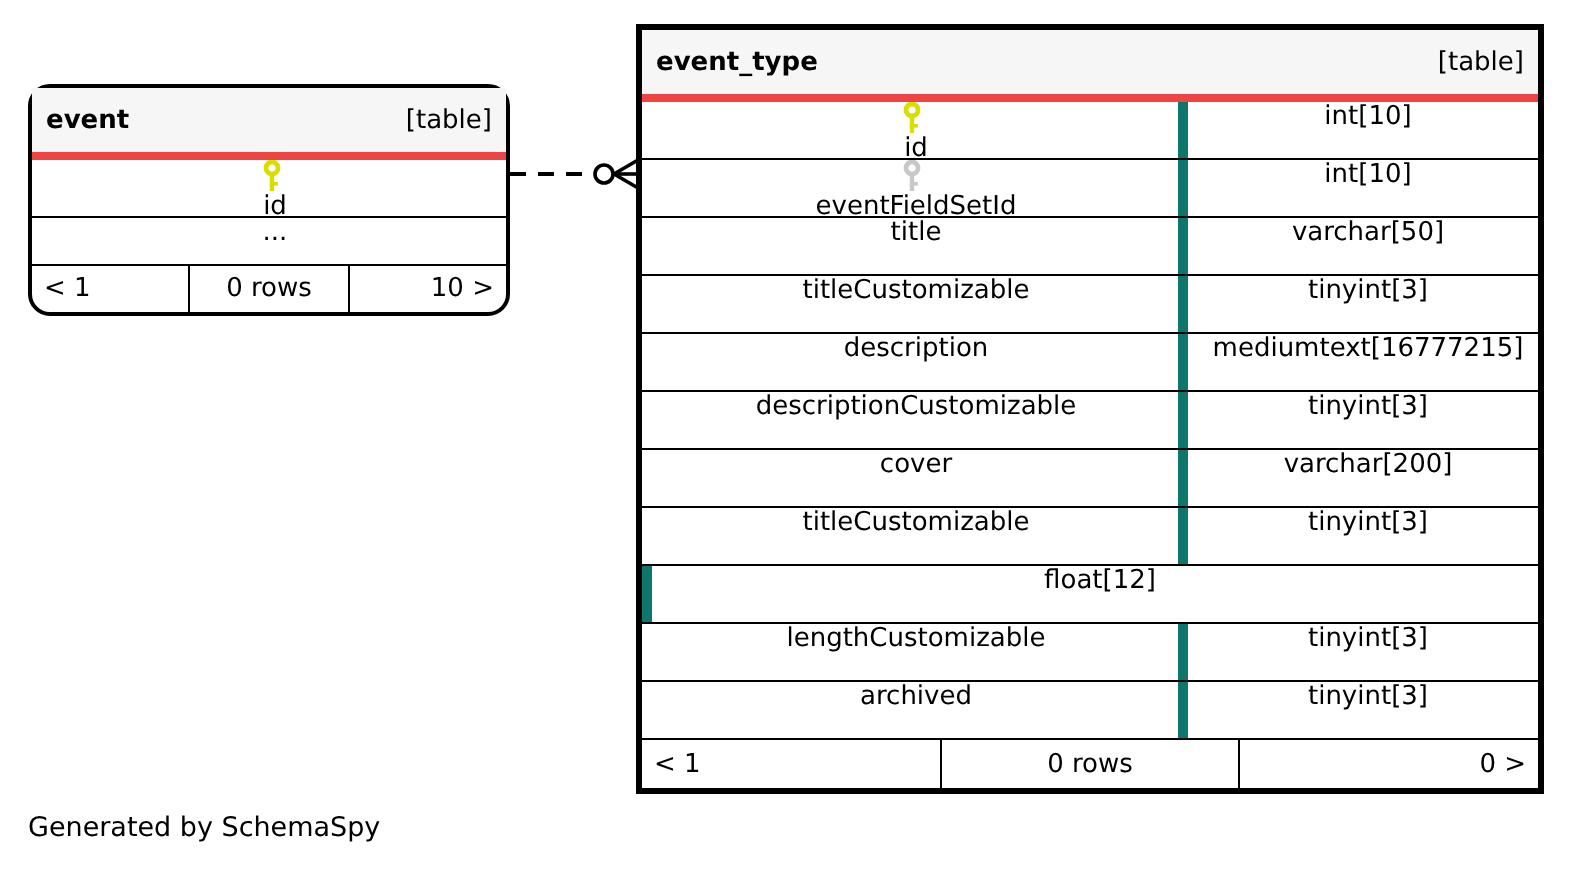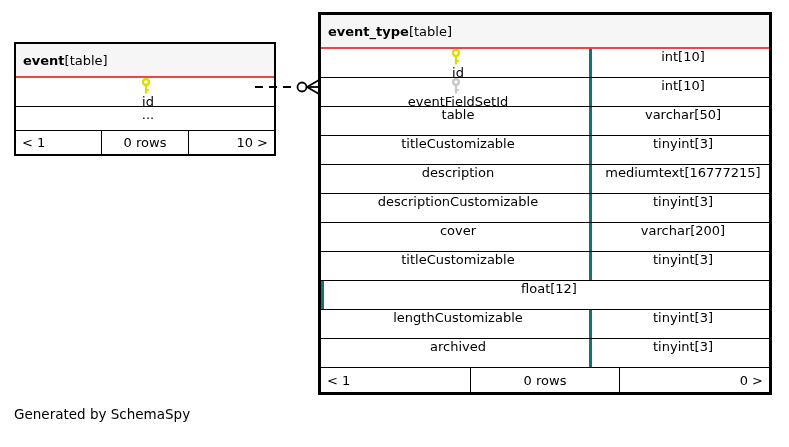--- a/index.html
+++ b/index.html
@@ -3,40 +3,40 @@
 <meta charset="utf-8">
 <style>
   html,body { margin:0; padding:0; background:#ffffff; }
   .stage {
     position:relative; width:789px; height:447px; background:#ffffff;
     font-family:"DejaVu Sans","Liberation Sans",sans-serif; font-size:13px; color:#000;
     overflow:hidden;
   }
   .tbl { position:absolute; background:#ffffff; border:2px solid #000; box-sizing:border-box; }
   .tbl.focal { border-width:3px; }
-  .tbl-event { left:14px; top:42px; width:262px; }
+  .tbl-event { left:14px; top:42px; width:241px;border-radius:11px; }
   .tbl-event-type { left:318px; top:12px; width:454px; }
 
   .tbl-header {
-    height:27px; background:#f6f6f6; border-bottom:2px solid #ef4444;
-    display:flex; align-items:center; 
+    height:27px; background:#f6f6f6; border-bottom:4px solid #ef4444;
+    display:flex; align-items:center; justify-content:space-between;
     padding:16px 7px; box-sizing:border-box;
   }
   .tbl-name { font-weight:bold; }
   .tbl-badge { font-weight:normal; }
 
   .tbl-row { display:flex; align-items:stretch; border-bottom:1px solid #000; box-sizing:border-box; }
   .tbl-event .tbl-row { height:29px; }
   .tbl-event .tbl-row.ellipsis-row { height:24px; }
   .tbl-event-type .tbl-row { height:29px; }
 
   .cell { display:flex; align-items:center; box-sizing:border-box;flex-direction:column; }
   .name-cell { flex:1; padding-left:6px; min-width:0; }
   .tbl-event-type .name-cell { flex:none; width:268px; }
-  .type-cell { flex:1; border-left:3px solid #0f766e; padding-left:5px; }
+  .type-cell { flex:1; border-left:5px solid #0f766e; padding-left:5px; }
 
   .key-icon { width:10px; height:16px; margin:0 7px 0 3px; display:inline-flex; flex:none; }
   .key-spacer { width:20px; flex:none; display:inline-block; }
 
   .tbl-footer { display:flex; align-items:stretch; box-sizing:border-box; }
   .tbl-event .tbl-footer { height:23px; }
   .tbl-event-type .tbl-footer { height:24px; }
   .f-cell { flex:1; display:flex; align-items:center; padding:0 6px; box-sizing:border-box; }
   .f-left { justify-content:flex-start; }
   .f-center { justify-content:center; border-left:1px solid #000; border-right:1px solid #000; }
@@ -120,21 +120,21 @@
                 <rect x="3.9" y="11" width="4" height="1.8" fill="#c8c8c8"></rect>
               </svg>
             </span>
             <span>eventFieldSetId</span>
           </div>
           <div class="cell type-cell">int[10]</div>
         </div>
         <div class="tbl-row">
           <div class="cell name-cell">
             <span class="key-spacer"></span>
-            <span>table</span>
+            <span>title</span>
           </div>
           <div class="cell type-cell">varchar[50]</div>
         </div>
         <div class="tbl-row">
           <div class="cell name-cell">
             <span class="key-spacer"></span>
             <span>titleCustomizable</span>
           </div>
           <div class="cell type-cell">tinyint[3]</div>
         </div>

